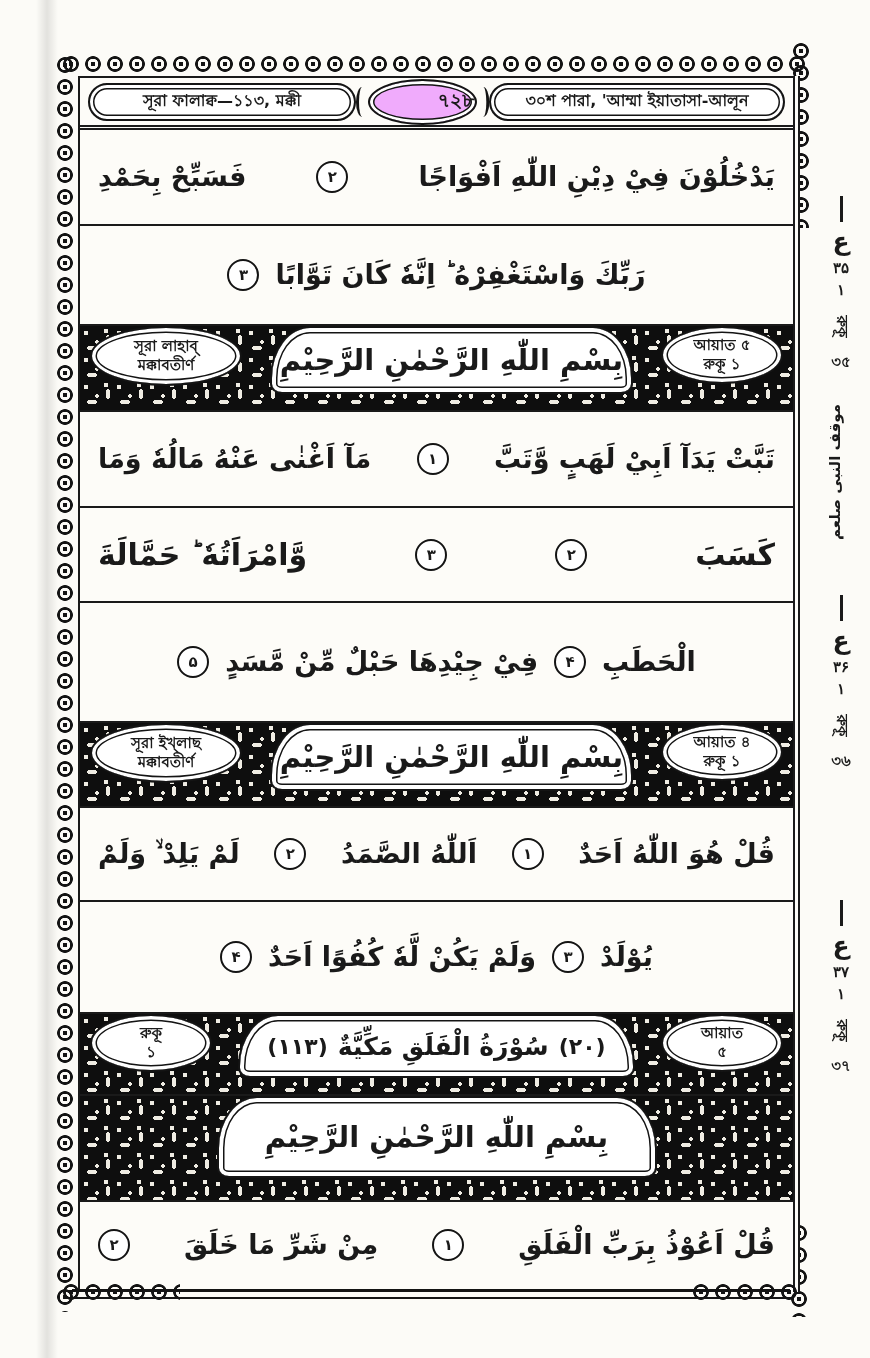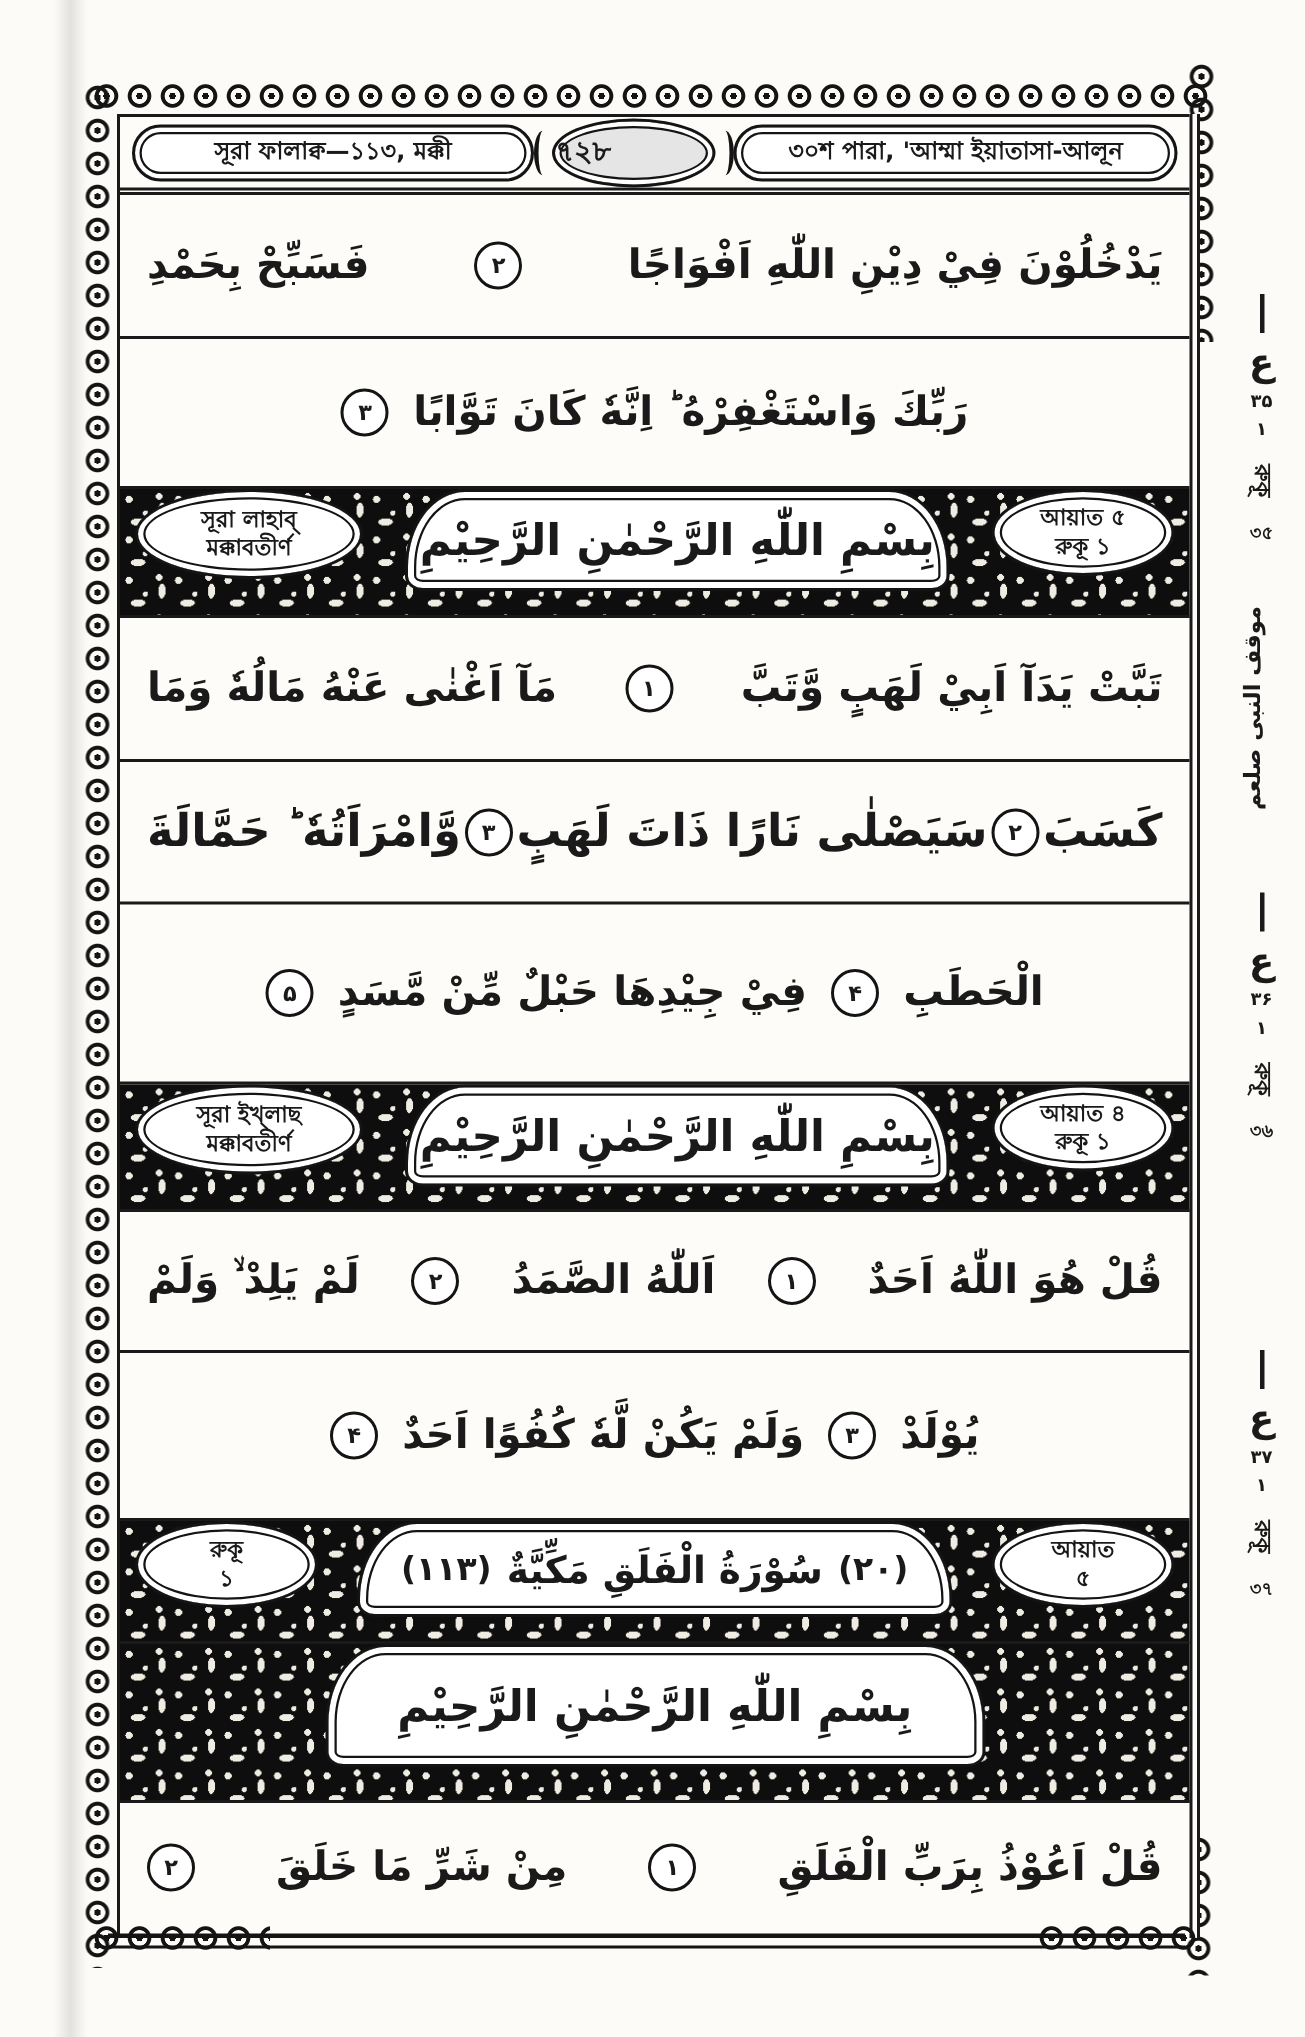--- a/index.html
+++ b/index.html
@@ -33,23 +33,23 @@
 
   
   .header{height:54px;border-top:2px solid #1a1a1a;border-bottom:5px double #1a1a1a;
         display:flex;align-items:center;justify-content:space-between;padding:0 8px;box-sizing:border-box;}
   .cart{height:38px;border:2px solid #141414;border-radius:20px;background:#fff;
         box-shadow:inset 0 0 0 3px #fff, inset 0 0 0 4.5px #141414;
         display:flex;align-items:center;justify-content:center;padding:0 16px;
         font-weight:700;font-size:16px;white-space:nowrap;box-sizing:border-box;}
   .hleft{min-width:268px;}
   .hright{min-width:296px;}
-  .leaf{width:112px;height:42px;border:2px solid #141414;border-radius:50%;background:#e5e5e5;
+  .leaf{width:112px;height:42px;border:2px solid #141414;border-radius:50%;background:#f0abfc;
         box-shadow:inset 0 0 0 3px #fff, inset 0 0 0 4.5px #141414;
-        display:flex;align-items:center;justify-content:flex-start;font-weight:700;font-size:19px;}
+        display:flex;align-items:center;justify-content:flex-end;font-weight:700;font-size:19px;}
   .curl{width:10px;height:30px;border-left:3px solid #141414;border-radius:50% 0 0 50%;}
   .curl.r{transform:scaleX(-1);}
 
   
   .vrow{display:flex;align-items:center;padding:0 18px;border-bottom:2px solid #1a1a1a;
         box-sizing:border-box;overflow:visible;}
   .vrow.spread{justify-content:space-between;}
   .vrow.center{justify-content:center;gap:16px;}
   .seg{font-family:"DejaVu Sans",sans-serif;font-weight:700;font-size:27px;line-height:1.2;white-space:nowrap;}
   .ayah{flex:none;width:28px;height:28px;border:2px solid #141414;border-radius:50%;
@@ -98,21 +98,21 @@
 
   
   .margin{position:absolute;left:814px;top:0;width:54px;height:100%;}
   .mgroup{position:absolute;left:0;width:100%;display:flex;flex-direction:column;
         align-items:center;gap:7px;}
   .mgroup:nth-of-type(1){top:196px;}
   .mgroup:nth-of-type(2){top:595px;}
   .mgroup:nth-of-type(3){top:900px;}
   .mdash{width:3px;height:26px;background:#1a1a1a;}
   .m-ain{font-size:25px;font-weight:700;line-height:1;}
-  .m-num{font-size:12px;font-weight:700;line-height:1;}
+  .m-num{font-size:15px;font-weight:700;line-height:1;font-family:Liberation Serif, serif;}
   .m-rot{display:inline-block;transform:rotate(90deg);font-size:15px;font-weight:700;
         white-space:nowrap;margin:9px 0;}
   .mnote{position:absolute;left:826px;top:556px;width:168px;height:22px;
         transform:rotate(-90deg);transform-origin:0 0;direction:rtl;
         font-size:15px;font-weight:700;white-space:nowrap;text-align:center;}
 </style>
 </head>
 <body>
 
 <div class="page">
@@ -166,21 +166,20 @@
 
     <div id="lahab-rows">
         <div class="vrow spread" dir="rtl">
           <span class="seg">تَبَّتْ يَدَآ اَبِيْ لَهَبٍ وَّتَبَّ</span>
           <span class="ayah">۱</span>
           <span class="seg">مَآ اَغْنٰى عَنْهُ مَالُهٗ وَمَا</span>
         </div>
         <div class="vrow spread" dir="rtl">
           <span class="seg">كَسَبَ</span>
           <span class="ayah">۲</span>
-          <span class="seg">سَيَصْلٰى نَارًا ذَاتَ لَهَبٍ</span>
           <span class="ayah">۳</span>
           <span class="seg">وَّامْرَاَتُهٗ ؕ حَمَّالَةَ</span>
         </div>
         <div class="vrow center" dir="rtl">
           <span class="seg">الْحَطَبِ</span>
           <span class="ayah">۴</span>
           <span class="seg">فِيْ جِيْدِهَا حَبْلٌ مِّنْ مَّسَدٍ</span>
           <span class="ayah">۵</span>
         </div>
       </div>

